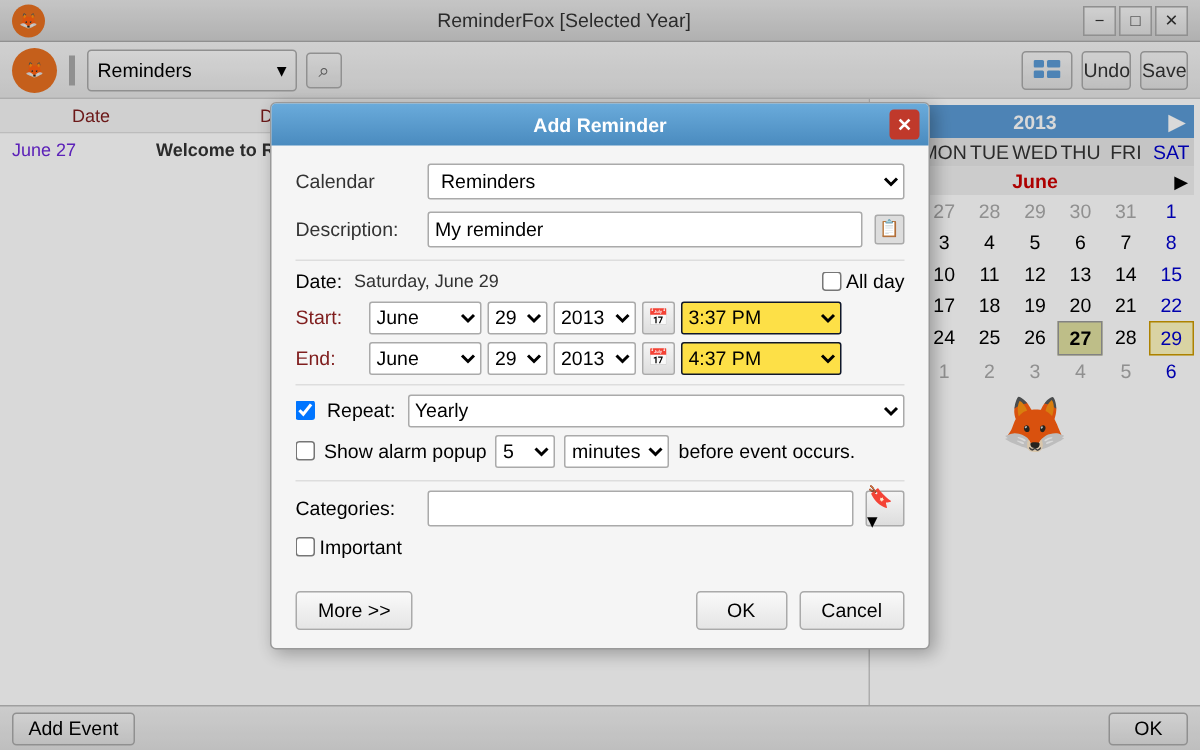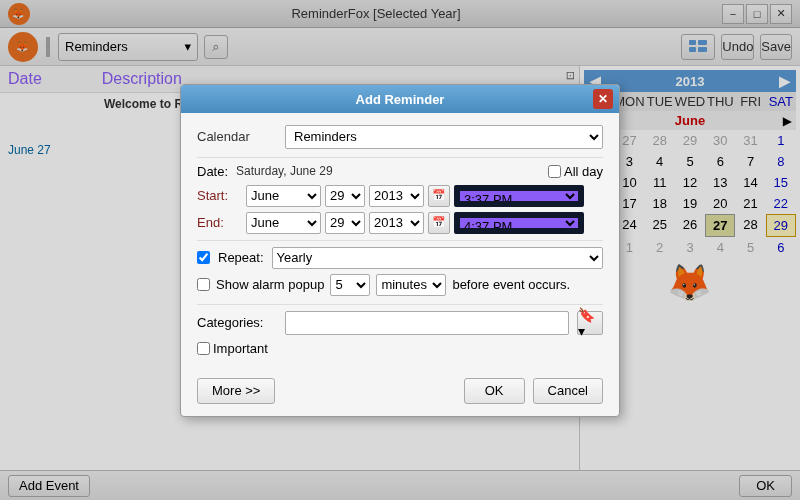--- a/index.html
+++ b/index.html
@@ -88,28 +88,28 @@
       border-right: 1px solid #ccc;
       position: relative;
     }
     .list-header {
       display: flex;
       background: #f5f5f5;
       border-bottom: 1px solid #ddd;
       padding: 4px 8px;
       gap: 60px;
     }
-    .list-header span { color: #8b5cf6; font-size: 16px; }
+    .list-header span { color: #7f1d1d; font-size: 12px; margin-left: 40px; }
     .list-row {
       padding: 4px 8px;
       display: flex;
       gap: 16px;
       background: white;
     }
-    .list-row .date { color: #0369a1; font-size: 12px; width: 80px; margin-top: 46px; }
+    .list-row .date { color: #6d28d9; font-size: 12px; width: 80px; }
     .list-row .desc { color: #333; font-weight: bold; font-size: 12px; }
     .list-corner { position: absolute; top: 3px; right: 4px; font-size: 11px; color: #666; cursor:pointer; }
 
     
     .right-panel {
       width: 220px;
       background: white;
       padding: 4px;
     }
     .cal-year-nav {
@@ -245,21 +245,21 @@
 
     .time-row { display: flex; align-items: center; margin-bottom: 5px; gap: 4px; }
     .time-label { width: 45px; color: #7f1d1d; flex-shrink: 0; }
     .month-sel, .day-sel, .year-sel {
       border: 1px solid #aaa; border-radius: 2px; height: 22px; background: white; cursor:pointer;
     }
     .month-sel { width: 75px; }
     .day-sel { width: 40px; }
     .year-sel { width: 55px; }
     .cal-icon { width: 22px; height: 22px; background: linear-gradient(to bottom, #f5f5f5, #ddd); border: 1px solid #aaa; border-radius: 2px; display:flex;align-items:center;justify-content:center; cursor:pointer; font-size:11px; }
-    .time-sel { height: 22px; border: 6px solid #0f172a; border-radius: 2px; background: #8b5cf6; width: 130px; cursor:pointer; }
+    .time-sel { height: 22px; border: 1px solid #0f172a; border-radius: 2px; background: #fde047; width: 107px; cursor:pointer; }
 
     .repeat-row { display:flex;align-items:center;gap:8px; margin-bottom:5px; }
     .alarm-row { display:flex;align-items:center;gap:6px; margin-bottom:8px; }
     .alarm-mins { height:22px;width:40px;border:1px solid #aaa;border-radius:2px;background:white; }
     .alarm-unit { height:22px;width:70px;border:1px solid #aaa;border-radius:2px;background:white; }
 
     .categories-row { display:flex;align-items:center;gap:8px;margin-bottom:6px; }
     .cat-input { flex:1; height:24px; border:1px solid #aaa; border-radius:2px; padding:0 4px; background:white; }
     .cat-icon { width:26px;height:24px;background:linear-gradient(to bottom,#f5f5f5,#ddd);border:1px solid #aaa;border-radius:2px;display:flex;align-items:center;justify-content:center;cursor:pointer; font-size:14px; }
 
@@ -429,20 +429,25 @@
 
         <div class="form-row">
           <span class="form-label">Calendar</span>
           <div class="select-wrapper">
             <select>
               <option>Reminders</option>
             </select>
           </div>
         </div>
 
+        <div class="desc-row">
+          <span class="form-label">Description:</span>
+          <input type="text" class="desc-input" value="My reminder" style="">
+          <div class="desc-icon">📋</div>
+        </div>
         <hr class="divider">
 
         <div class="date-row">
           <span>Date:</span>
           <span class="date-text">Saturday, June 29</span>
           <div class="allday-check">
             <input type="checkbox" style="">
             <span>All day</span>
           </div>
         </div>

